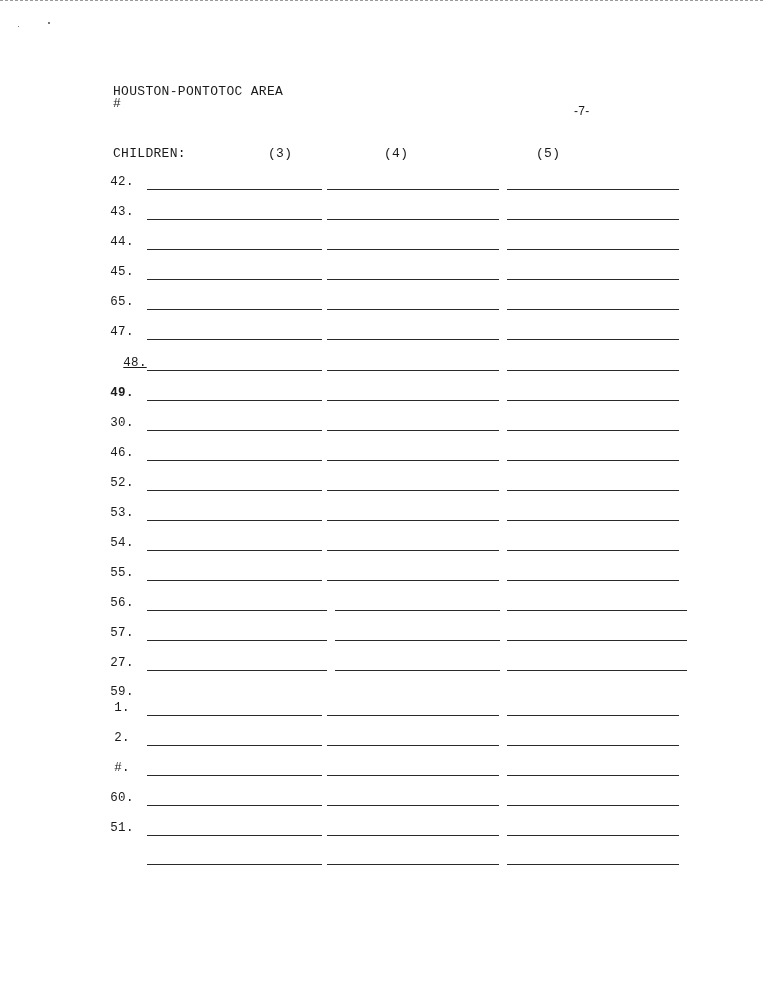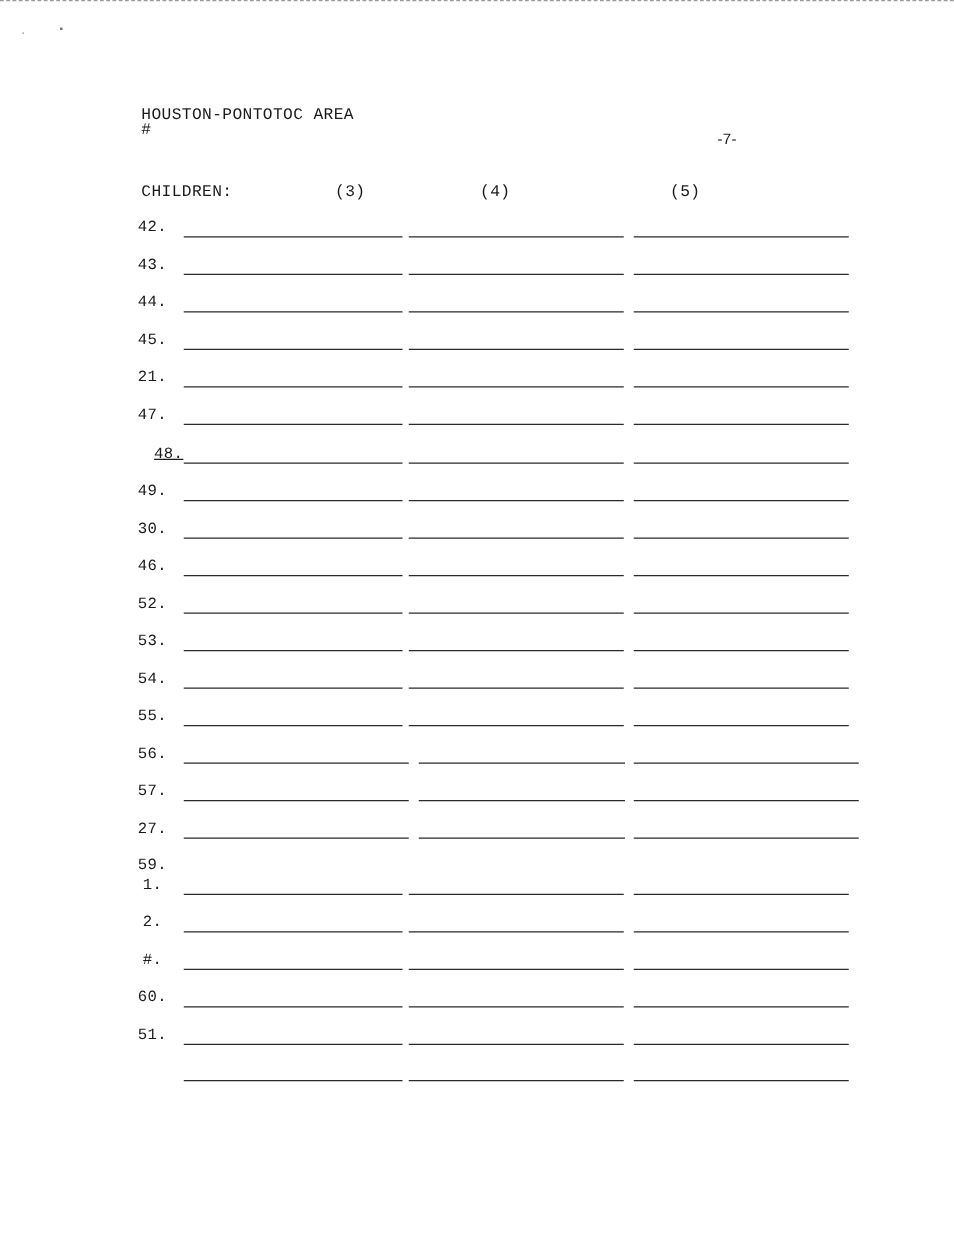--- a/index.html
+++ b/index.html
@@ -44,33 +44,33 @@
     <div class="line" style="left: 327px; top: 219px; width: 172px;"></div>
     <div class="line" style="left: 507px; top: 219px; width: 172px;"></div>
     <div class="txt row-label" style="left: 105px; top: 235px;">44.</div>
     <div class="line" style="left: 147px; top: 249px; width: 175px;"></div>
     <div class="line" style="left: 327px; top: 249px; width: 172px;"></div>
     <div class="line" style="left: 507px; top: 249px; width: 172px;"></div>
     <div class="txt row-label" style="left: 105px; top: 265px;">45.</div>
     <div class="line" style="left: 147px; top: 279px; width: 175px;"></div>
     <div class="line" style="left: 327px; top: 279px; width: 172px;"></div>
     <div class="line" style="left: 507px; top: 279px; width: 172px;"></div>
-    <div class="txt row-label" style="left: 105px; top: 295px;">21.</div>
+    <div class="txt row-label" style="left: 105px; top: 295px;">65.</div>
     <div class="line" style="left: 147px; top: 309px; width: 175px;"></div>
     <div class="line" style="left: 327px; top: 309px; width: 172px;"></div>
     <div class="line" style="left: 507px; top: 309px; width: 172px;"></div>
     <div class="txt row-label" style="left: 105px; top: 325px;">47.</div>
     <div class="line" style="left: 147px; top: 339px; width: 175px;"></div>
     <div class="line" style="left: 327px; top: 339px; width: 172px;"></div>
     <div class="line" style="left: 507px; top: 339px; width: 172px;"></div>
     <div class="txt row-label" style="left: 118px; top: 356px; text-decoration: underline;">48.</div>
     <div class="line" style="left: 147px; top: 370px; width: 175px;"></div>
     <div class="line" style="left: 327px; top: 370px; width: 172px;"></div>
     <div class="line" style="left: 507px; top: 370px; width: 172px;"></div>
-    <div class="txt row-label" style="left: 105px; top: 386px;">49.</div>
+    <div class="txt row-label" style="left: 105px; top: 386px; font-weight: bold;">49.</div>
     <div class="line" style="left: 147px; top: 400px; width: 175px;"></div>
     <div class="line" style="left: 327px; top: 400px; width: 172px;"></div>
     <div class="line" style="left: 507px; top: 400px; width: 172px;"></div>
     <div class="txt row-label" style="left: 105px; top: 416px;">30.</div>
     <div class="line" style="left: 147px; top: 430px; width: 175px;"></div>
     <div class="line" style="left: 327px; top: 430px; width: 172px;"></div>
     <div class="line" style="left: 507px; top: 430px; width: 172px;"></div>
     <div class="txt row-label" style="left: 105px; top: 446px;">46.</div>
     <div class="line" style="left: 147px; top: 460px; width: 175px;"></div>
     <div class="line" style="left: 327px; top: 460px; width: 172px;"></div>

